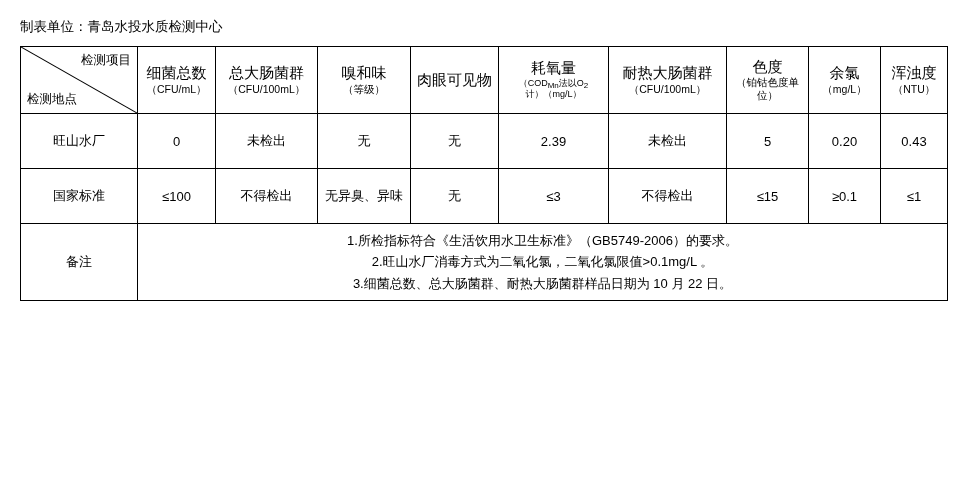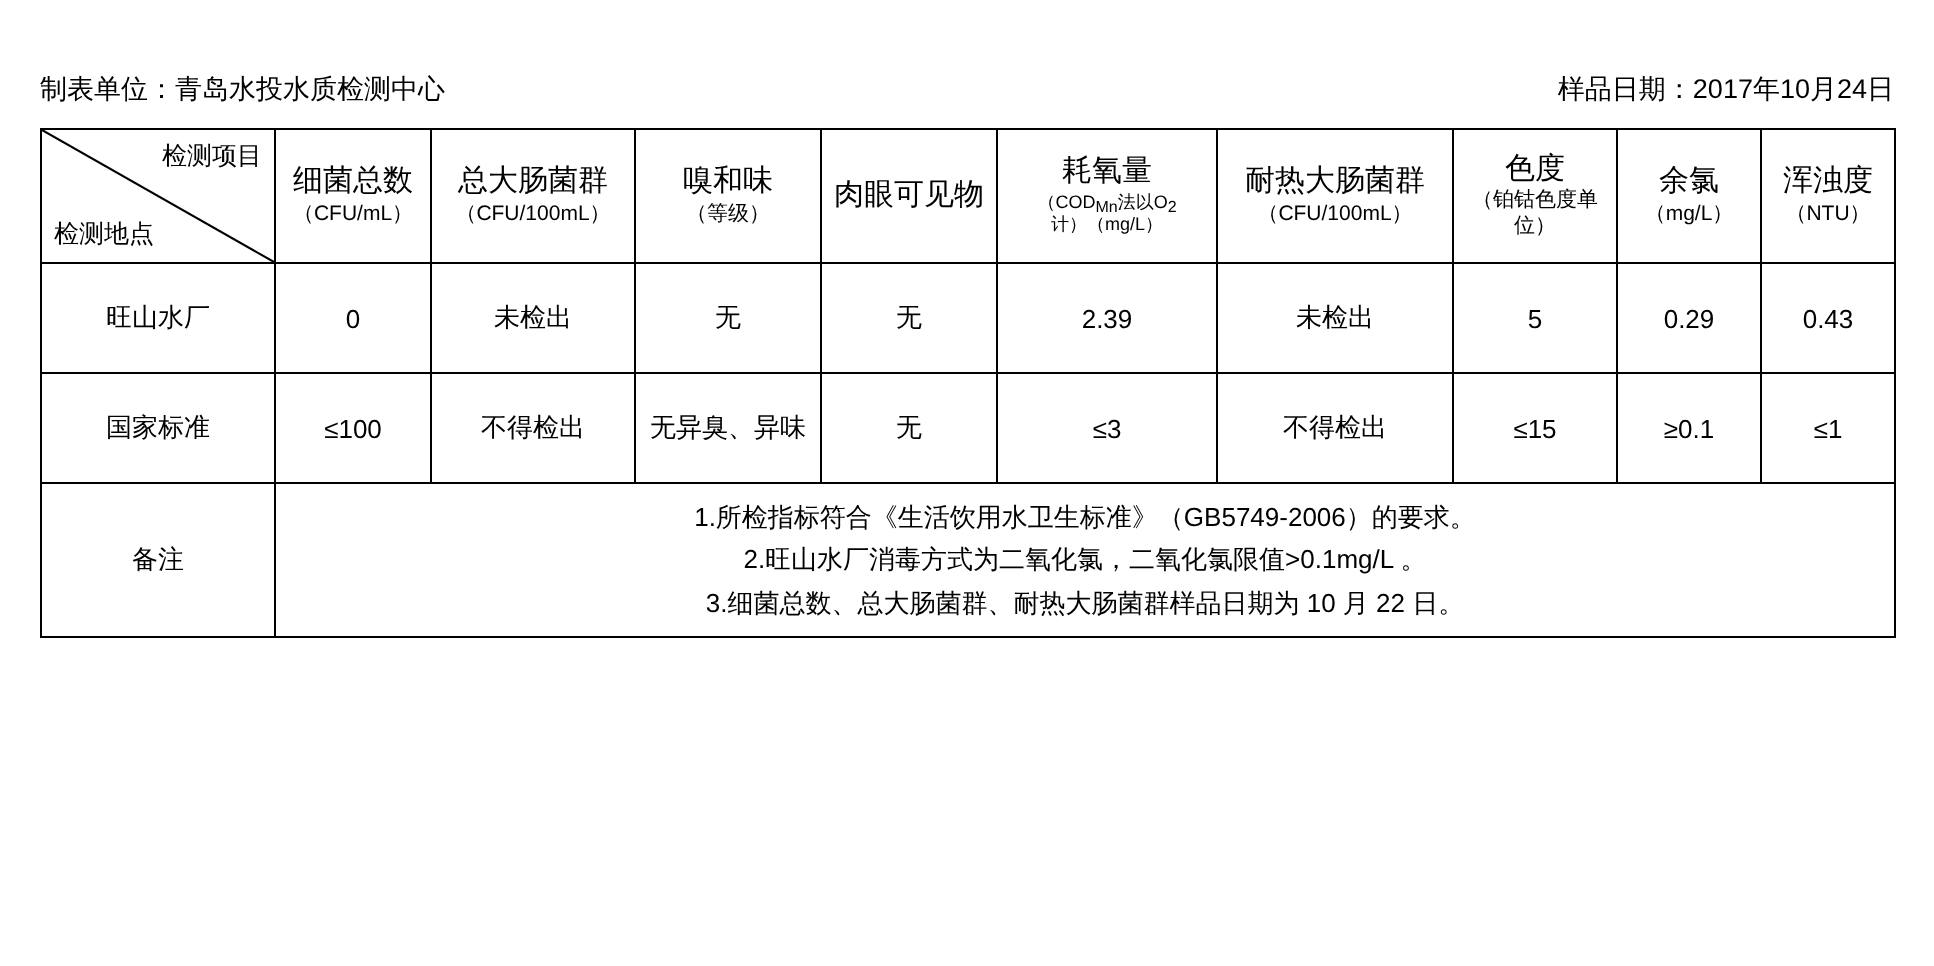--- a/index.html
+++ b/index.html
@@ -26,21 +26,21 @@
     font-weight: bold;
     letter-spacing: 1px;
     margin-top: 18px;
     margin-bottom: 0;
   }
   .meta-row {
     display: flex;
     justify-content: space-between;
     align-items: baseline;
     font-size: 13.5px;
-    margin: 36px 20px 10px 20px;
+    margin: 18px 20px 10px 20px;
   }
   .meta-left, .meta-right {
     white-space: nowrap;
   }
   table.main {
     border-collapse: collapse;
     width: 927px;
     margin: 0 20px;
     table-layout: fixed;
   }
@@ -131,21 +131,20 @@
   }
 </style>
 </head>
 <body>
 
 <div class="page">
 
 
   <div class="meta-row">
     <div class="meta-left">制表单位：青岛水投水质检测中心</div>
-    <div class="meta-right">样品日期：2017年10月24日</div>
   </div>
 
   <table class="main">
     <colgroup>
       <col style="width:117px">
       <col style="width:78px">
       <col style="width:102px">
       <col style="width:93px">
       <col style="width:88px">
       <col style="width:110px">
@@ -207,21 +206,21 @@
     <tbody>
       <tr class="data-row">
         <td class="rowlabel">旺山水厂</td>
         <td>0</td>
         <td>未检出</td>
         <td>无</td>
         <td>无</td>
         <td>2.39</td>
         <td>未检出</td>
         <td>5</td>
-        <td>0.29</td>
+        <td>0.20</td>
         <td>0.43</td>
       </tr>
       <tr class="data-row">
         <td class="rowlabel">国家标准</td>
         <td>≤100</td>
         <td>不得检出</td>
         <td>无异臭、异味</td>
         <td>无</td>
         <td>≤3</td>
         <td>不得检出</td>

